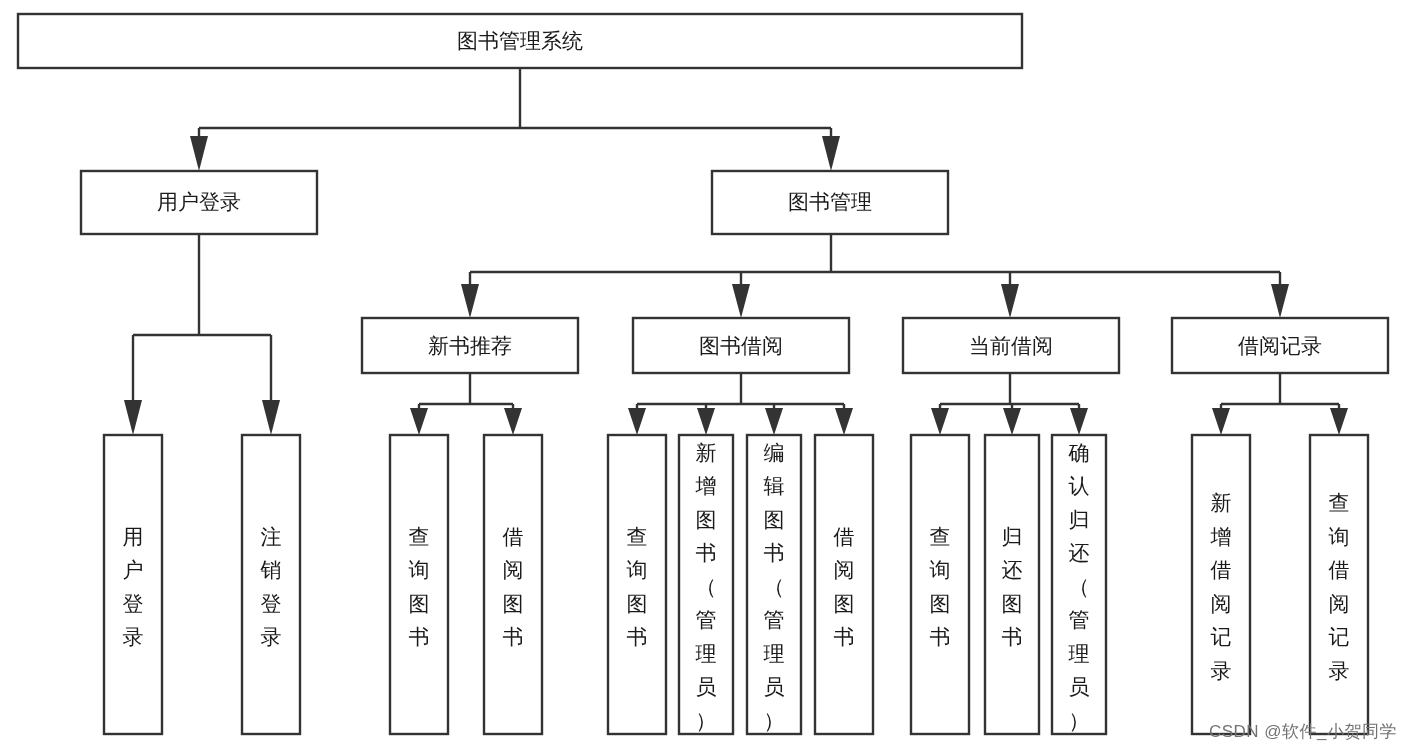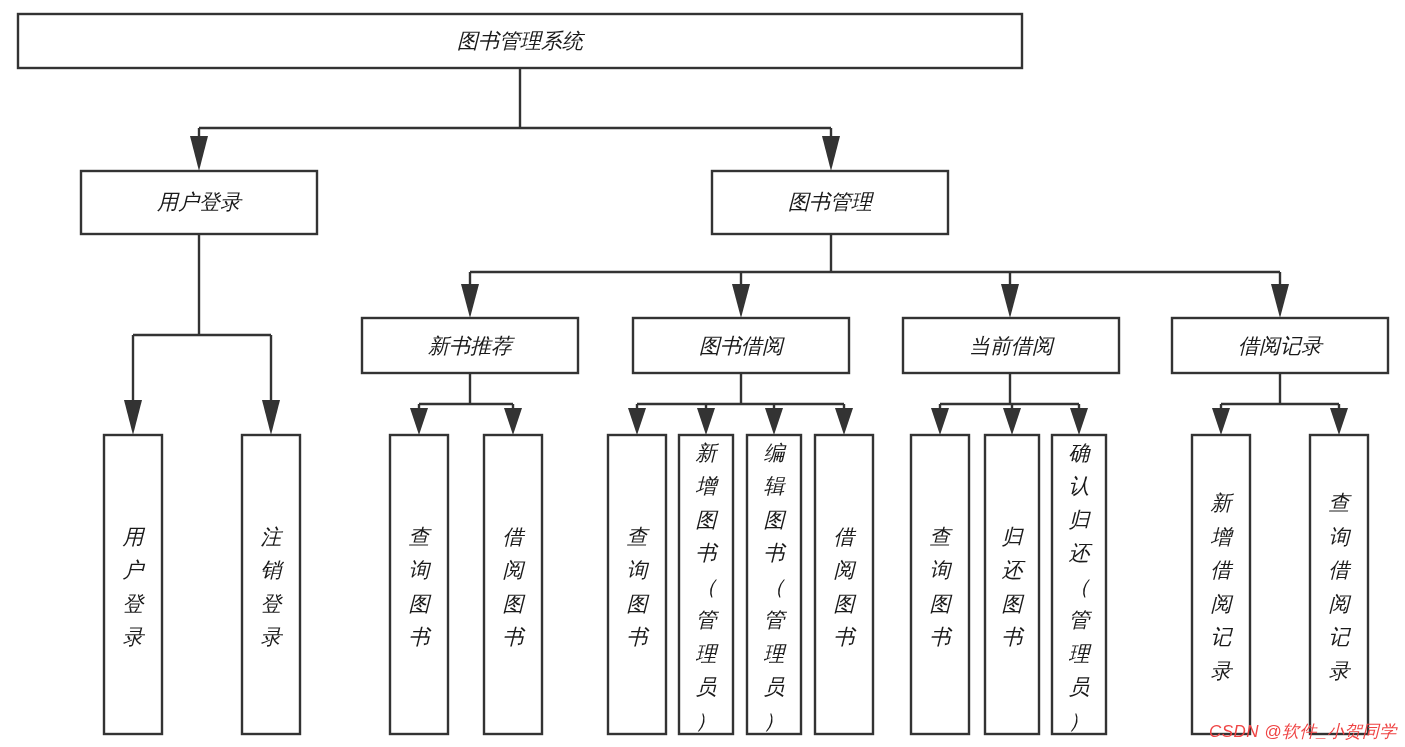--- a/index.html
+++ b/index.html
@@ -11,21 +11,20 @@
     width: 1405px;
     height: 747px;
     font-family: "Liberation Sans", "DejaVu Sans", sans-serif;
     overflow: hidden;
     position: relative;
   }
   #diagram-root {
     position: relative;
     width: 1405px;
     height: 747px;
-    font-style: italic;
   }
   svg.flow {
     position: absolute;
     left: 0;
     top: 0;
     width: 1405px;
     height: 747px;
     display: block;
   }
   .node-box {
@@ -55,21 +54,21 @@
     font-family: "Liberation Sans", "DejaVu Sans", sans-serif;
     font-size: 21px;
     text-anchor: middle;
   }
   .watermark {
     position: absolute;
     right: 8px;
     bottom: 4px;
     font-family: "Liberation Sans", "DejaVu Sans", sans-serif;
     font-size: 17px;
-    color: #ef4444;
+    color: #737373;
     letter-spacing: 0.5px;
     white-space: nowrap;
     pointer-events: none;
   }
 </style>
 </head>
 <body>
 
 <div id="diagram-root">
 

